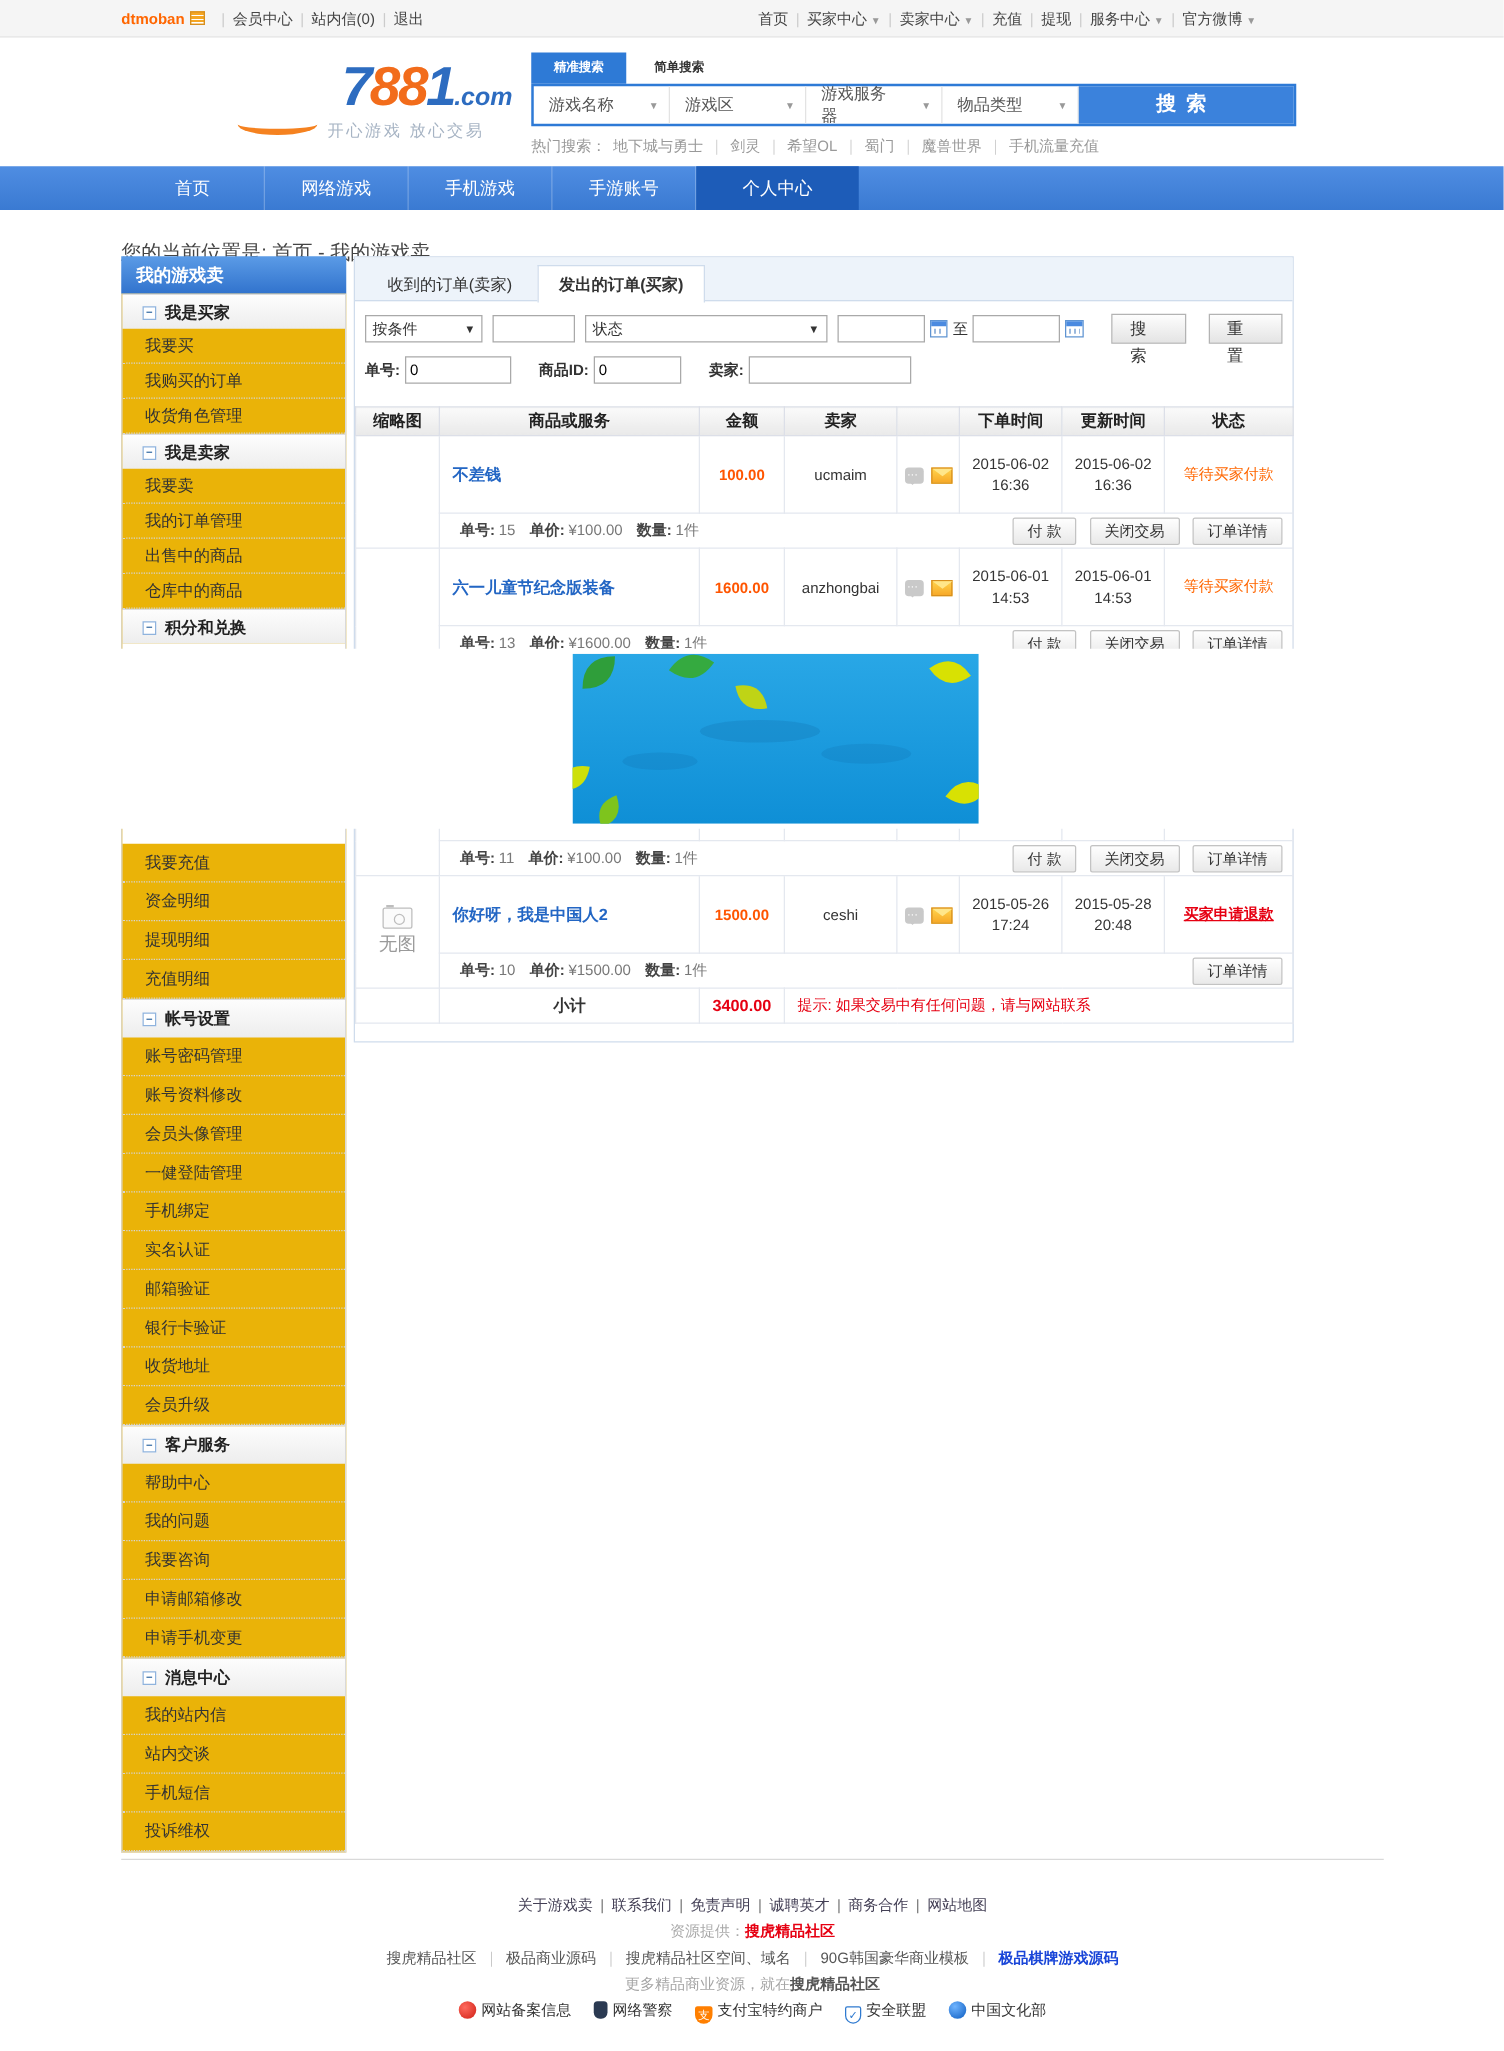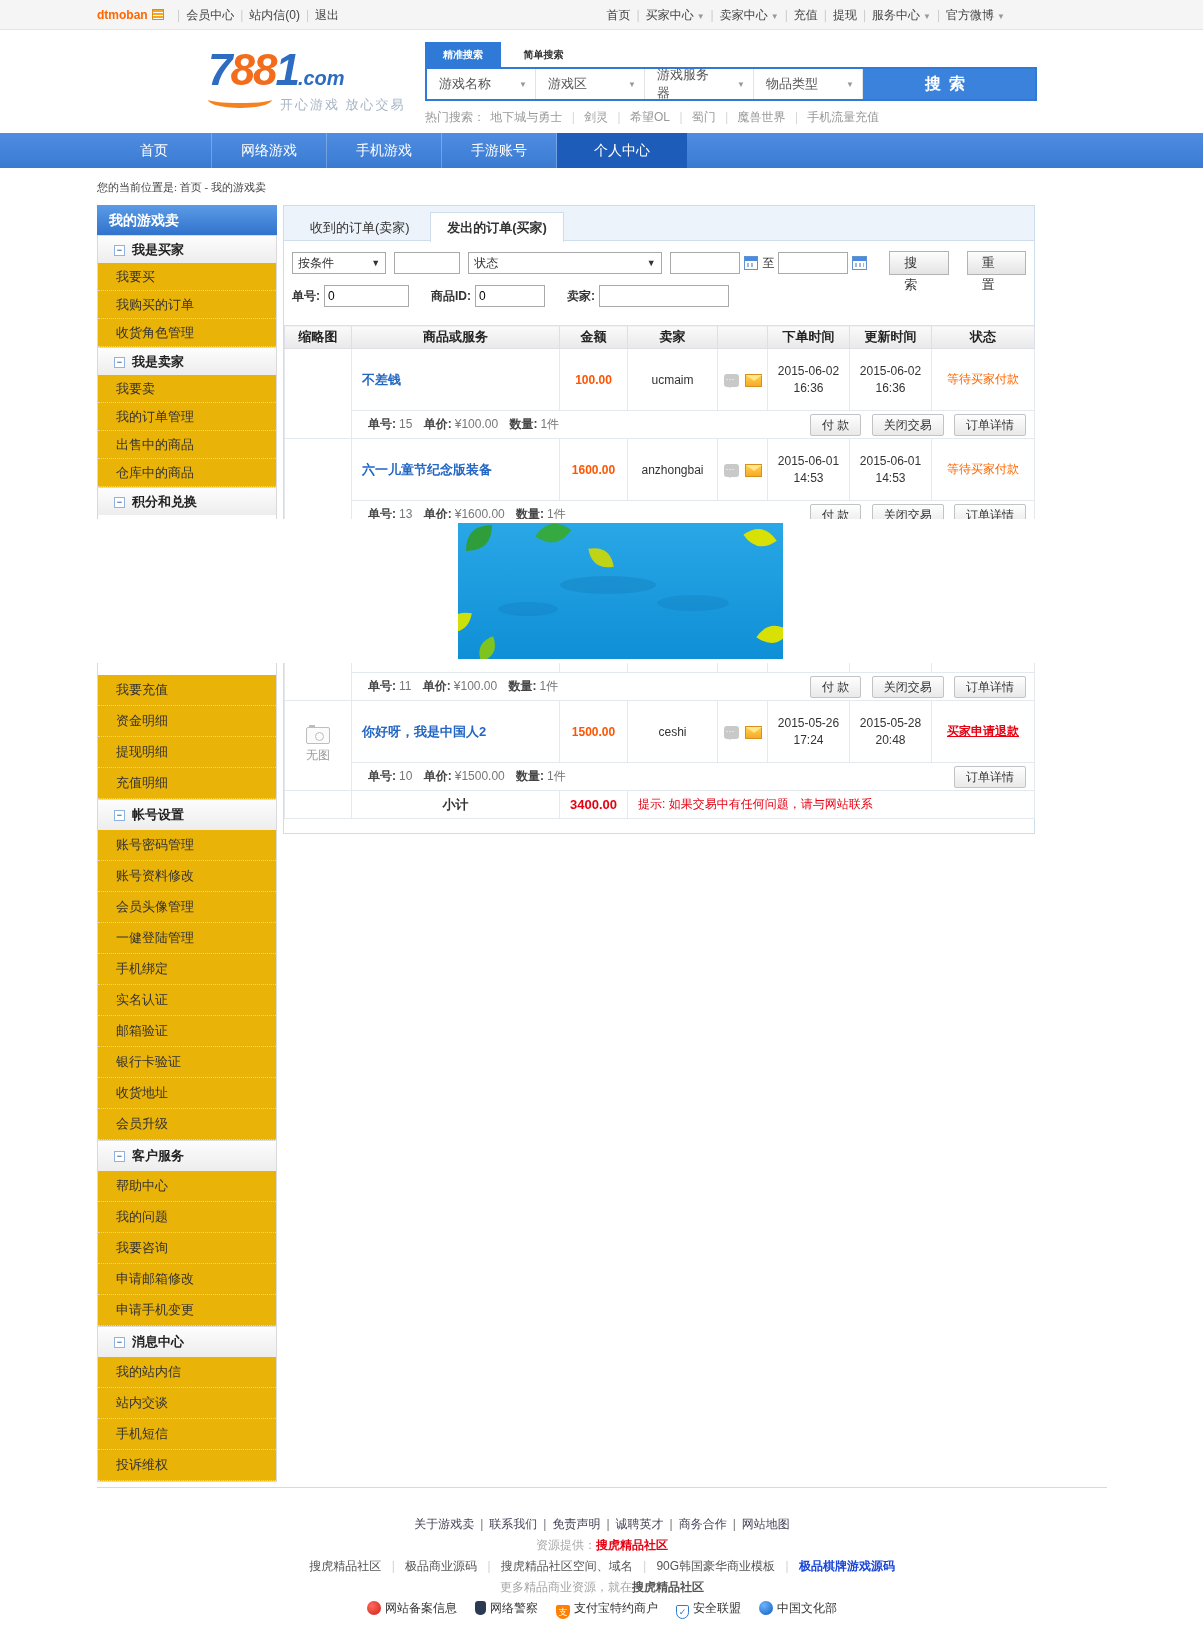--- a/index.html
+++ b/index.html
@@ -16,21 +16,21 @@
   
   .topbar { position:absolute; left:0; top:0; width:100%; height:30px; display:flex; justify-content:space-between; font-size:12px; line-height:30px; color:#555; }
   .tb-user { color:#f60; font-weight:bold; }
   .uicon { display:inline-block; width:12px; height:11px; margin:0 4px; vertical-align:-1px; background:#f5a623; border:1px solid #d78f1e; background-image:repeating-linear-gradient(#f5a623 0 2px,#fff 2px 3px); }
   .tb-sep { color:#ccc; margin:0 6px; }
   .tb-link { color:#444; cursor:pointer; }
   .tb-right { margin-right:102px; }
   .car { font-size:8px; color:#999; margin-left:3px; }
 
   
-  .logo { position:absolute; left:111px; top:48px; width:220px; cursor:pointer; }
+  .logo { position:absolute; left:93px; top:48px; width:220px; cursor:pointer;text-align:right; }
   .logo-txt { font-size:44px; font-weight:bold; font-style:italic; letter-spacing:-2px; line-height:44px; }
   .lb { color:#2d6cc0; } .lo { color:#f26c1b; }
   .logo-com { font-size:20px; font-weight:bold; font-style:italic; color:#2d6cc0; letter-spacing:0; }
   .logo-arc { width:64px; height:12px; border-bottom:5px solid #f58220; border-radius:0 0 70% 70%/0 0 100% 100%; margin-top:-4px; }
   .logo-tag { position:absolute; left:72px; top:48px; font-size:13px; color:#a7b4c4; letter-spacing:2px; }
 
   .search { position:absolute; left:328px; top:42px; width:612px; }
   .stab { display:inline-block; padding:0 18px; height:25px; line-height:25px; font-size:10px; font-weight:bold; color:#333; cursor:pointer; }
   .stab.active { background:#2e7ad6; color:#fff; }
   .sbox { display:flex; height:34px; border:2px solid #2e7ad6; background:#fff; }
@@ -39,21 +39,21 @@
   .hot { margin-top:8px; font-size:12px; color:#999; }
   .hot-item { color:#999; margin:0 2px; cursor:pointer; }
   .hot-sep { color:#ccc; margin:0 3px; }
 
   
   .nav { position:absolute; left:0; top:133px; height:35px; display:flex; }
   .nav-i { width:115px; text-align:center; line-height:35px; font-size:14px; color:#fff; border-right:1px solid rgba(255,255,255,.25); cursor:pointer; }
   .nav-i.active { background:#1d5cb8; border-right:none; width:130px; }
 
   
-  .crumb { position:absolute; left:0; top:180px; font-size:11px; color:#444;font-family:Liberation Serif, serif; }
+  .crumb { position:absolute; left:0; top:192px; font-size:16px; color:#444; }
   .crumb a { color:#444; text-decoration:none; cursor:pointer; }
 
   
   .sidebar { position:absolute; left:0; top:205px; width:180px; }
   .side-title { height:30px; line-height:30px; background:linear-gradient(#5b9be6,#3173cd); color:#fff; font-weight:bold; font-size:14px; padding-left:12px; }
   .side-box { border:1px solid #d9d9d9; border-top:none; background:#eab308; }
   .side-h { height:28px; line-height:27px; font-weight:bold; font-size:13px; color:#222; background:linear-gradient(#fdfdfd,#ededed); border-top:1px solid #dcdcdc; padding-left:16px; cursor:pointer; white-space:nowrap; }
   .side-i { height:28px; line-height:27px; font-size:13px; color:#333; border-bottom:1px dotted #d5d5d5; padding-left:18px; cursor:pointer; white-space:nowrap; }
   .post .side-h, .post .side-i { height:31px; line-height:30px; }
   .side-gap { height:160px; background:#fff; }
@@ -100,21 +100,21 @@
   .sum-total { color:#e60012; font-weight:bold; font-size:13px; }
   .sum-note { color:#e60012; text-align:left !important; padding-left:10px; }
   .ic-chat { display:inline-block; width:15px; height:13px; background:#c9c9c9; border-radius:3px; position:relative; margin-right:6px; vertical-align:middle; cursor:pointer; }
   .ic-chat:after { content:""; position:absolute; left:3px; bottom:-4px; border:3px solid transparent; border-top-color:#c9c9c9; }
   .ic-chat:before { content:"···"; color:#fff; font-size:9px; line-height:11px; position:absolute; left:2px; top:0; letter-spacing:0; }
   .ic-mail { display:inline-block; width:17px; height:13px; background:linear-gradient(#ffd34d,#f7a928); border:1px solid #d78f1e; position:relative; vertical-align:middle; cursor:pointer; }
   .ic-mail:before { content:""; position:absolute; left:0; top:0; border-left:8px solid transparent; border-right:8px solid transparent; border-top:6px solid #ffe68a; }
   .noimg { width:24px; height:17px; border:1px solid #bdbdbd; border-radius:2px; margin:0 auto; position:relative; background:#fbfbfb; }
   .noimg:before { content:""; position:absolute; left:8px; top:4px; width:7px; height:7px; border:1px solid #bdbdbd; border-radius:50%; }
   .noimg:after { content:""; position:absolute; left:2px; top:-3px; width:6px; height:2px; background:#bdbdbd; }
-  .noimg-label { color:#9a9a9a; font-size:12px; margin-top:3px; }
+  .noimg-label { color:#9a9a9a; font-size:15px; margin-top:3px; }
 
   
   .band { position:absolute; left:0; top:519px; width:1203px; height:144px; background:#fff; z-index:50; }
   .banner { position:absolute; left:458px; top:523px; width:325px; height:136px; z-index:51; cursor:pointer; }
 
   
   .footer { position:absolute; left:0; top:1487px; width:1010px; border-top:1px solid #d9d9d9; text-align:center; padding-top:26px; font-size:12px; color:#555; }
   .fl { line-height:21px; }
   .f-link { color:#433f55; margin:0 2px; cursor:pointer; text-decoration:none; }
   .f-sep { color:#777; margin:0 4px; }

